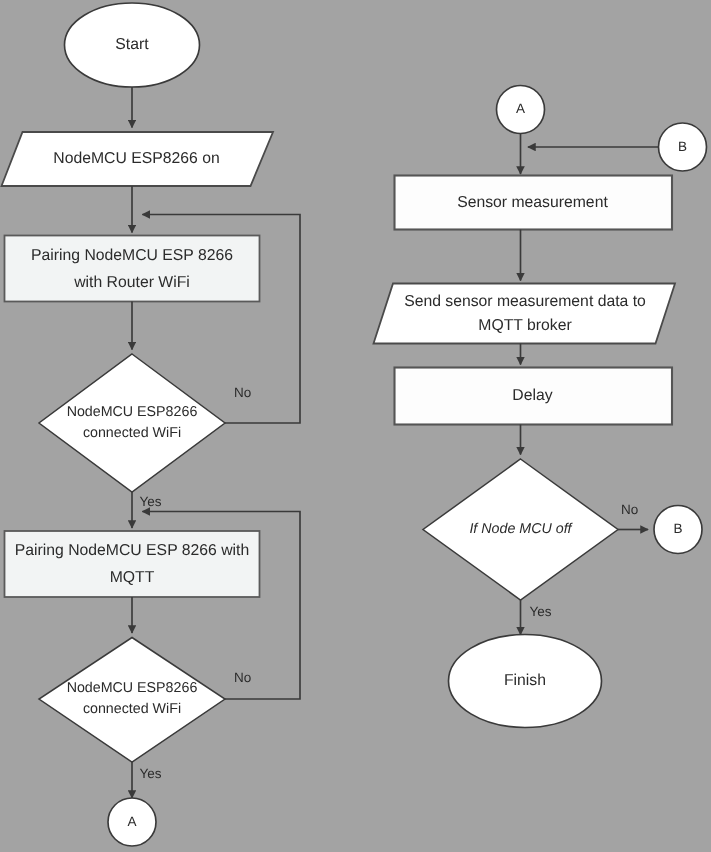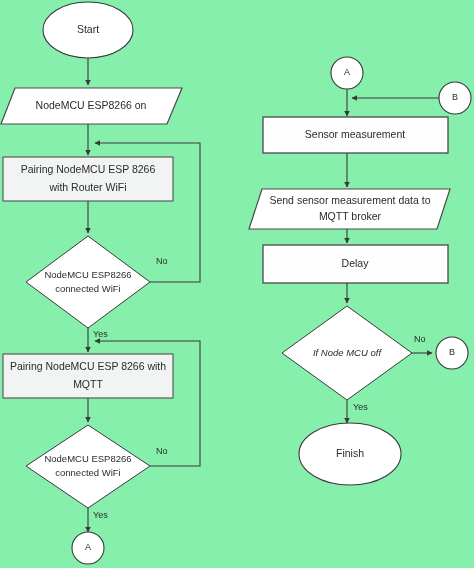--- a/index.html
+++ b/index.html
@@ -8,21 +8,21 @@
     padding: 0;
     background: #ffffff;
   }
   body {
     font-family: "Liberation Sans", sans-serif;
   }
   #canvas {
     position: relative;
     width: 474px;
     height: 568px;
-    background: #86efac;
+    background: #a3a3a3;
     overflow: hidden;
   }
   #flow-svg {
     position: absolute;
     left: 0;
     top: 0;
     width: 474px;
     height: 568px;
   }
   .node-text {

